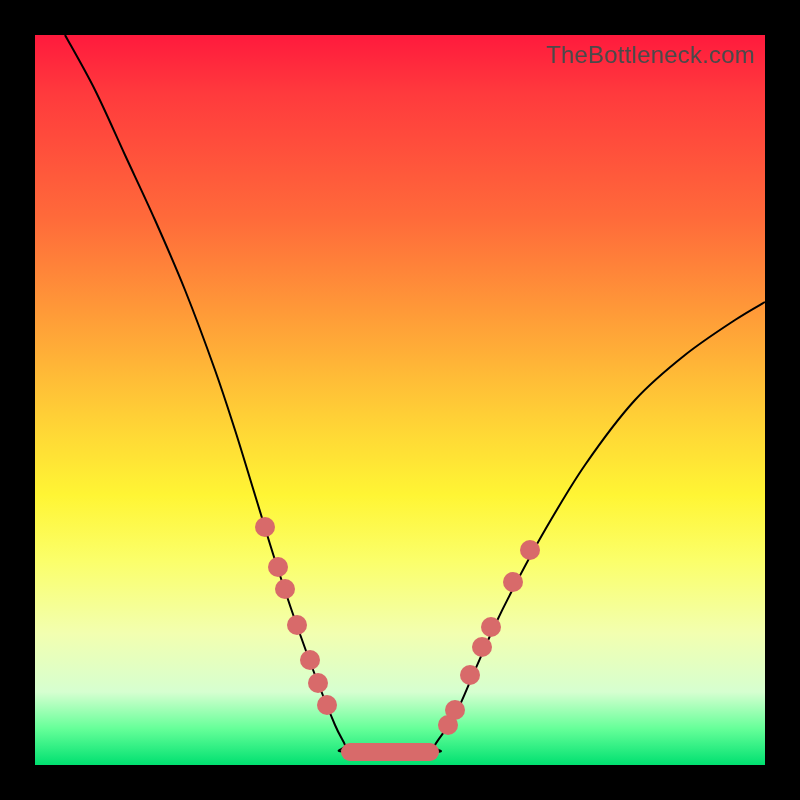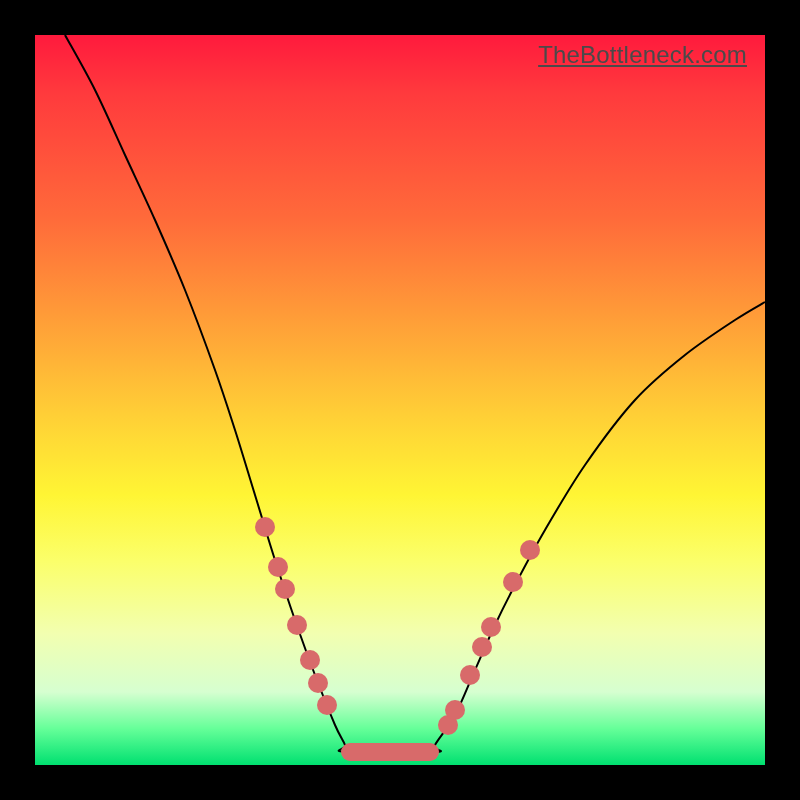--- a/index.html
+++ b/index.html
@@ -35,26 +35,25 @@
       #fff534 63%,
       #fbff6a 72%,
       #f2ffb0 82%,
       #d6ffd0 90%,
       #66ff99 95%,
       #00e070 100%);
   }
   .watermark {
     position: absolute;
     top: 6px;
-    right: 18px;
+    right: 10px;
     color: #4a4a4a;
     font-size: 24px;
     letter-spacing: 0.2px;
     user-select: none;
-    text-decoration: underline;
   }
   svg.overlay {
     position: absolute;
     left: 0;
     top: 0;
     width: 730px;
     height: 730px;
     overflow: visible;
   }
   .curve {

